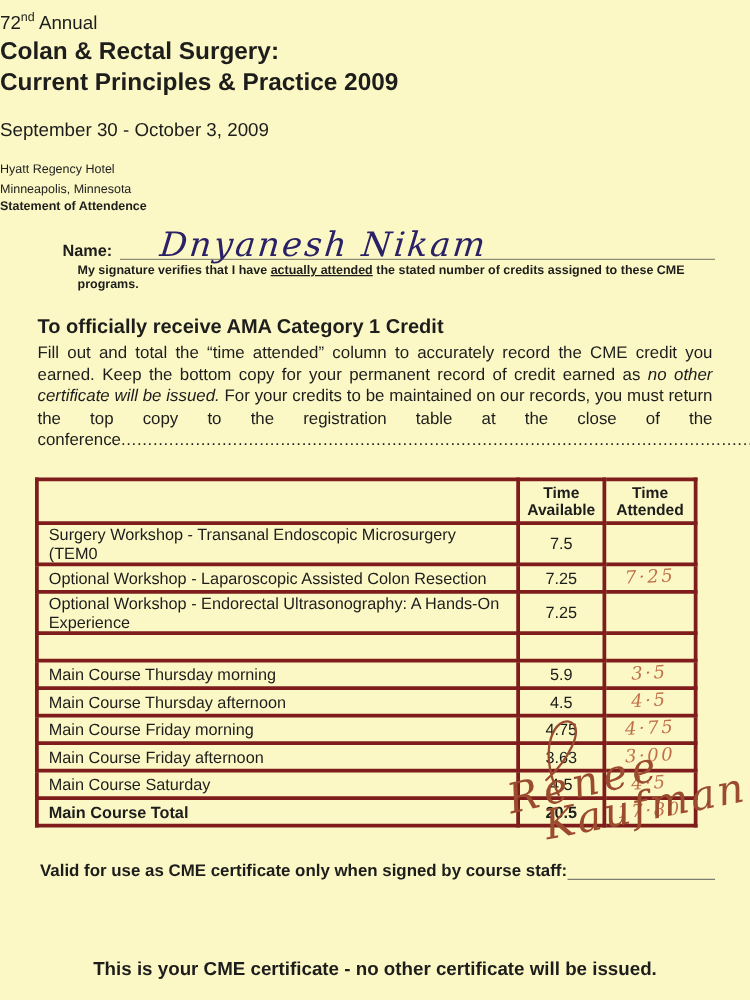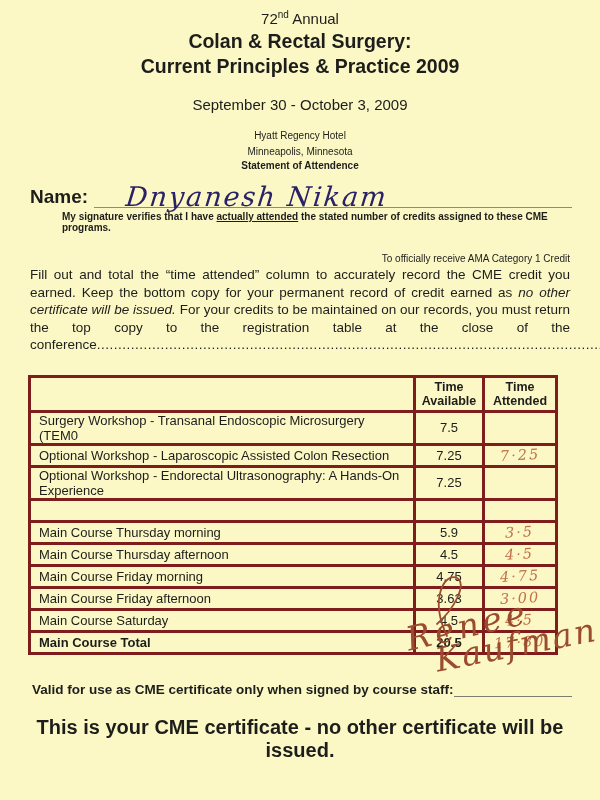--- a/index.html
+++ b/index.html
@@ -4,45 +4,45 @@
 <style>
   html,body{margin:0;padding:0;}
   body{
     width:600px;height:800px;
     background:#FBF8C6;
     font-family:"Liberation Sans",sans-serif;
     color:#1d1d1b;
     position:relative;
     overflow:hidden;
   }
-  .center{text-align:center;}
+  .center{text-align:left;}
   .annual{padding-top:9px;font-size:15px;}
   .annual sup{font-size:10px;}
   .title{font-size:19.5px;font-weight:bold;margin:3px 0 0 0;line-height:22px;}
   .dates{font-size:15px;margin-top:19px;}
   .venue{font-size:10px;margin-top:15px;line-height:16px;}
   .section-title{font-weight:bold;font-size:10px;}
 
   .field-row{display:flex;align-items:flex-end;margin:0 28px 0 30px;}
   .name-row{margin-top:10px;height:27px;}
   .sig-row{margin-top:10px;height:20px;}
-  .field-label{font-weight:bold;font-size:19px;padding-right:6px;white-space:nowrap;}
+  .field-label{font-weight:bold;font-size:13px;padding-right:6px;white-space:nowrap;margin-left:20px;}
   .field-line{flex:1;border-bottom:1.5px solid #8d8c74;position:relative;height:100%;}
   .handwriting-name{
     position:absolute;left:32px;bottom:-5px;
     font-family:"DejaVu Serif",serif;font-style:italic;
     font-size:27px;color:#2b2166;letter-spacing:2px;white-space:nowrap;
     transform:skewX(-6deg);
   }
   .sig-scribble{position:absolute;left:58px;bottom:-24px;overflow:visible;}
   .sig-note{font-size:10px;font-weight:bold;margin:3px 30px 0 62px;}
   .u{text-decoration:underline;}
 
   .instructions{margin:20px 30px 0 30px;}
-  .instructions-heading{font-weight:normal;font-size:10px;margin-bottom:2px;text-align:right;}
+  .instructions-heading{font-weight:bold;font-size:16px;margin-bottom:2px;}
   .instructions p{margin:0;font-size:13.5px;line-height:17.5px;text-align:justify;}
   .instructions .dots{letter-spacing:0.5px;}
 
   table.credit-table{border-collapse:collapse;margin:21px 0 0 28px;width:527px;table-layout:fixed;}
   .credit-table col.c0{width:385px;}
   .credit-table col.c1{width:69px;}
   .credit-table col.c2{width:73px;}
   .credit-table th,.credit-table td{border:3px solid #7f1d1d;}
   .credit-table th{font-weight:bold;font-size:12.5px;line-height:14px;text-align:center;padding:2px 2px;vertical-align:middle;}
   .credit-table td{height:19px;font-size:13px;padding:0 8px;vertical-align:middle;}
@@ -64,21 +64,21 @@
 
   .staff-signature{
     position:absolute;left:404px;top:598px;width:196px;
     color:#9b4b2e;font-family:"DejaVu Serif",serif;font-style:italic;
     pointer-events:none;
   }
   .staff-signature .sig1{font-size:33px;letter-spacing:4px;transform:rotate(-13deg);}
   .staff-signature .sig2{font-size:33px;letter-spacing:2px;margin:-12px 0 0 30px;transform:rotate(-11deg);}
   .r-loop{position:absolute;left:425px;top:568px;overflow:visible;pointer-events:none;}
 
-  .bottom-note{position:absolute;top:716px;width:600px;text-align:center;font-weight:bold;font-size:20px;}
+  .bottom-note{position:absolute;top:767px;width:600px;text-align:center;font-weight:bold;font-size:15px;}
 </style>
 </head>
 <body>
 
 <div class="page">
 
   <div class="annual center"><span>72</span><sup>nd</sup><span> Annual</span></div>
 
   <div class="title center">Colan &amp; Rectal Surgery:</div>
   <div class="title center">Current Principles &amp; Practice 2009</div>

